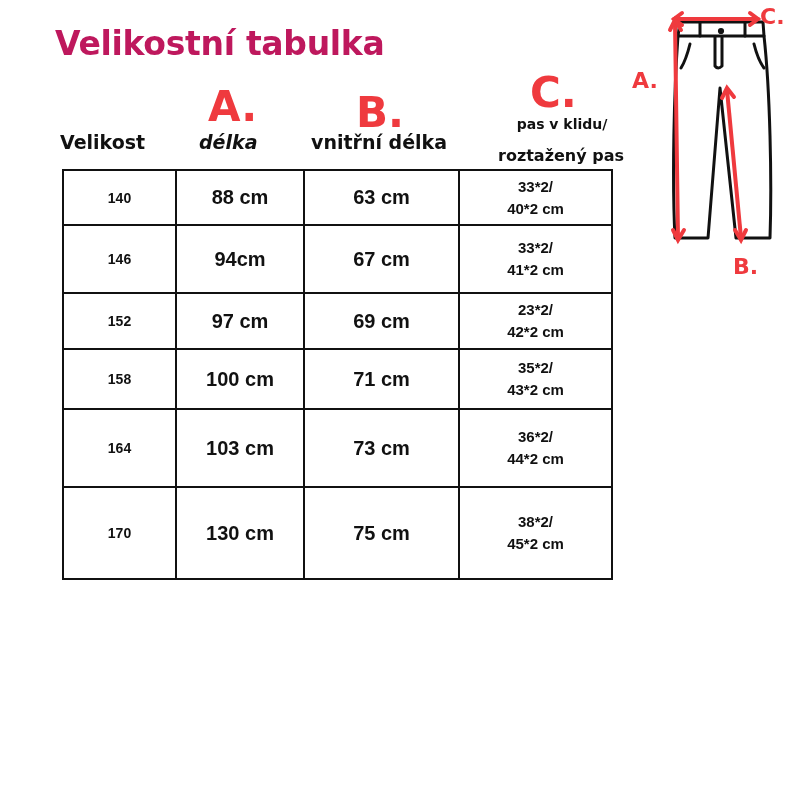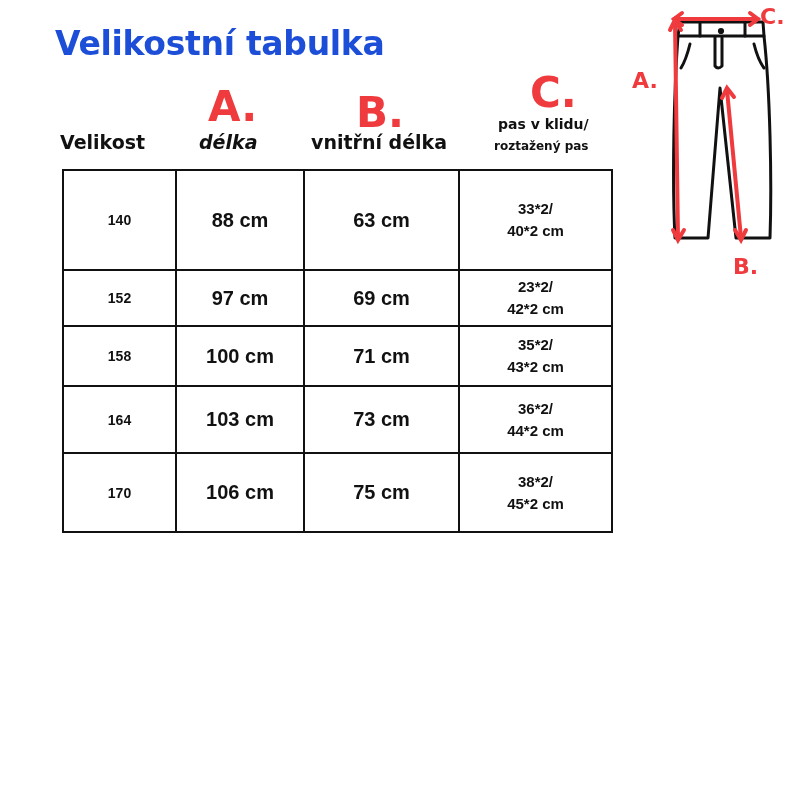--- a/index.html
+++ b/index.html
@@ -1,19 +1,19 @@
 <!DOCTYPE html>
 <html><head>
 <meta charset="utf-8">
 <style>
   html, body { margin: 0; padding: 0; background: #ffffff; }
   body { width: 800px; height: 800px; position: relative; overflow: hidden; font-family: "DejaVu Sans", sans-serif; color: #111; }
-  .title { position: absolute; left: 55px; top: 24px; font-size: 33px; font-weight: bold; letter-spacing: -0.3px; color: #1d4ed8; }
+  .title { position: absolute; left: 55px; top: 24px; font-size: 33px; font-weight: bold; letter-spacing: -0.3px; color: #be185d; }
   .letter { position: absolute; font-size: 42px; font-weight: bold; color: #ef3a3e; line-height: 1; }
-  .hdr { position: absolute; font-weight: bold; color: #111; line-height: 1; }
+  .hdr { position: absolute; font-weight: bold; color: #111; text-align: center; line-height: 1; }
   .grid { position: absolute; left: 62px; top: 169px; border-collapse: collapse; }
   .grid td { border: 2px solid #111; padding: 0; text-align: center; font-weight: bold; font-family: "Liberation Sans", sans-serif; color: #111; }
   .c0 { width: 111px; font-size: 14px; }
   .c1 { width: 126px; font-size: 20px; }
   .c2 { width: 153px; font-size: 20px; }
   .c3 { width: 151px; font-size: 15px; line-height: 22px; margin-top: 48px; }
   .art { position: absolute; left: 630px; top: 0; }
   .pl { position: absolute; font-size: 22px; font-weight: bold; color: #ef3a3e; line-height: 1; }
 </style>
 </head>
@@ -22,51 +22,57 @@
 <div class="title">Velikostní tabulka</div>
 
 <div class="letter" style="left:208px;top:86px;">A.</div>
 <div class="letter" style="left:356px;top:92px;">B.</div>
 <div class="letter" style="left:530px;top:72px;">C.</div>
 
 <div class="hdr" style="left:60px;top:133px;font-size:19px;">Velikost</div>
 <div class="hdr" style="left:199px;top:133px;font-size:19px;font-style:italic;">délka</div>
 <div class="hdr" style="left:311px;top:133px;font-size:19px;">vnitřní délka</div>
 <div class="hdr" style="left:498px;top:117px;font-size:14px;width:128px;">pas v klidu/</div>
-<div class="hdr" style="left:494px;top:140px;font-size:12px;width:134px;">roztažený pas</div>
+<div class="hdr" style="left:494px;top:148px;font-size:16px;width:134px;">roztažený pas</div>
 
 <table class="grid">
   <tbody>
-      <tr style="height:100px">
+      <tr style="height:55px">
     <td class="c0">140</td>
     <td class="c1">88 cm</td>
     <td class="c2">63 cm</td>
     <td class="c3"><span>33*2/</span><br><span>40*2 cm</span></td>
+  </tr>
+  <tr style="height:68px">
+    <td class="c0">146</td>
+    <td class="c1">94cm</td>
+    <td class="c2">67 cm</td>
+    <td class="c3"><span>33*2/</span><br><span>41*2 cm</span></td>
   </tr>
   <tr style="height:56px">
     <td class="c0">152</td>
     <td class="c1">97 cm</td>
     <td class="c2">69 cm</td>
     <td class="c3"><span>23*2/</span><br><span>42*2 cm</span></td>
   </tr>
   <tr style="height:60px">
     <td class="c0">158</td>
     <td class="c1">100 cm</td>
     <td class="c2">71 cm</td>
     <td class="c3"><span>35*2/</span><br><span>43*2 cm</span></td>
   </tr>
-  <tr style="height:67px">
+  <tr style="height:78px">
     <td class="c0">164</td>
     <td class="c1">103 cm</td>
     <td class="c2">73 cm</td>
     <td class="c3"><span>36*2/</span><br><span>44*2 cm</span></td>
   </tr>
-  <tr style="height:79px">
+  <tr style="height:92px">
     <td class="c0">170</td>
-    <td class="c1">106 cm</td>
+    <td class="c1">130 cm</td>
     <td class="c2">75 cm</td>
     <td class="c3"><span>38*2/</span><br><span>45*2 cm</span></td>
   </tr>
 </tbody>
   </table>
 
 <svg class="art" width="170" height="290" viewBox="0 0 170 290">
   <g fill="none" stroke="#111" stroke-width="3" stroke-linejoin="round" stroke-linecap="round">
 
     <path d="M50 22 L133 22 L134 36 L48 36 Z"></path>

